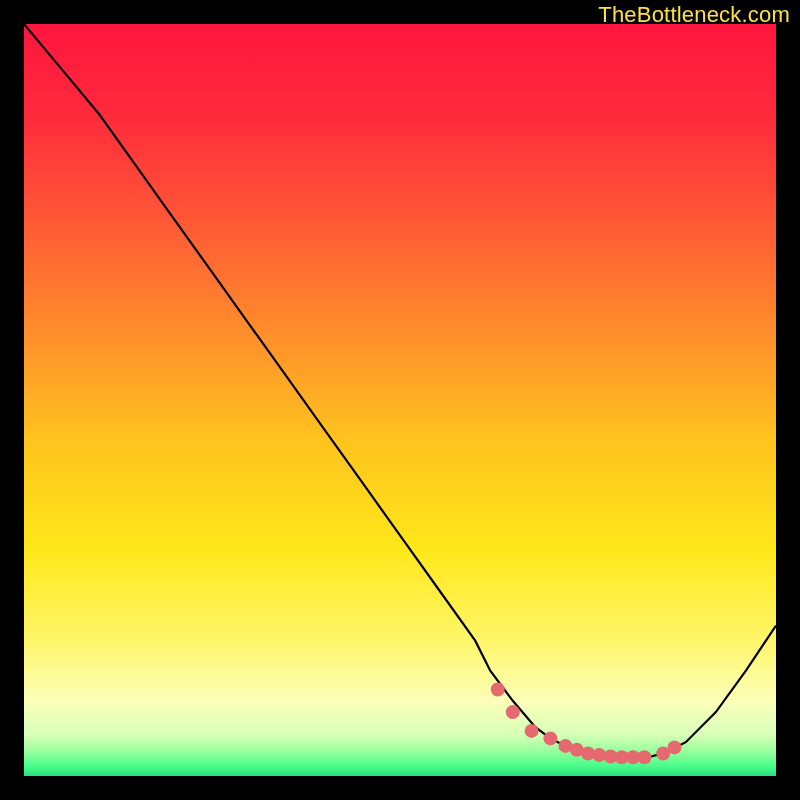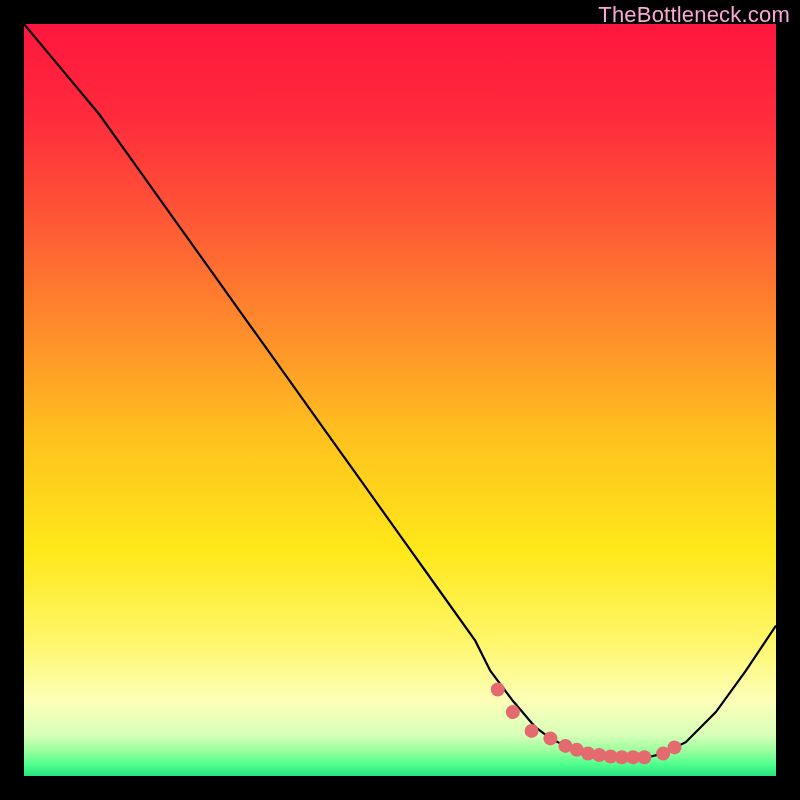--- a/index.html
+++ b/index.html
@@ -13,21 +13,21 @@
   }
   .stage {
     position: relative;
     width: 800px;
     height: 800px;
   }
   .watermark {
     position: absolute;
     top: 2px;
     right: 10px;
-    color: #f9a8d4;
+    color: #fde047;
     font-size: 22px;
     letter-spacing: 0.2px;
     font-weight: 400;
     z-index: 10;
   }
   .plot-wrap {
     position: absolute;
     left: 24px;
     top: 24px;
     width: 752px;

